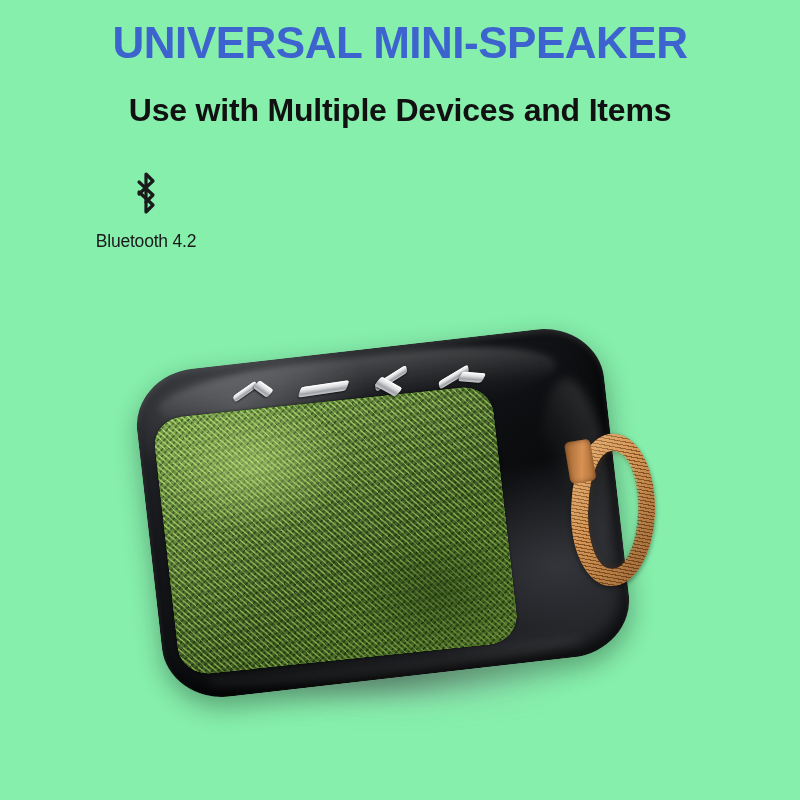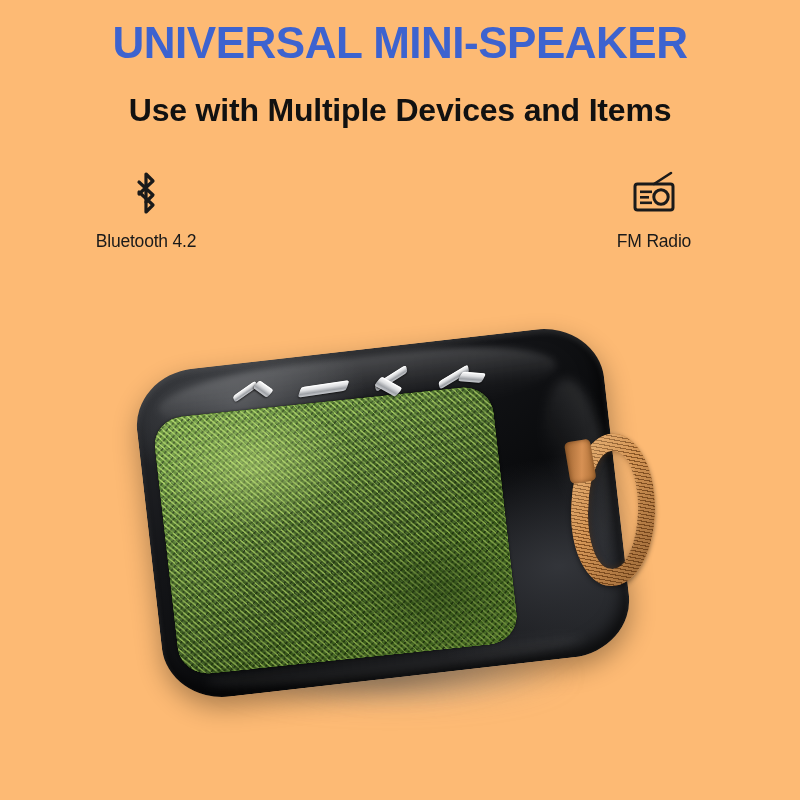--- a/index.html
+++ b/index.html
@@ -8,21 +8,21 @@
     width:800px;height:800px;
     background:#ffffff;
     font-family:"Liberation Sans", sans-serif;
     overflow:hidden;
     position:relative;
   }
 
   #page{
     position:absolute;inset:0;
     width:800px;height:800px;
-    background:#fdba74;
+    background:#86efac;
   }
 
   
   .headline{
     position:absolute;
     left:0;top:18px;width:800px;
     text-align:center;
     font-size:44px;
     font-weight:bold;
     letter-spacing:-0.5px;
@@ -276,35 +276,20 @@
         <svg width="36" height="48" viewBox="0 0 36 48" aria-hidden="true">
           <path d="M11 13 L25 26 L18 33 L18 5 L25 12 L11 25" fill="none" stroke="#1a1a1a" stroke-width="3.2" stroke-linecap="round" stroke-linejoin="round"></path>
           <path d="M18 33 L18 43 L25 36 L11 23" fill="none" stroke="#1a1a1a" stroke-width="3.2" stroke-linecap="round" stroke-linejoin="round"></path>
         </svg>
       </div>
       <div class="flabel">Bluetooth 4.2</div>
     </div>
 
 
 
-    <div class="feature">
-      <div class="glyph">
-        <svg width="52" height="46" viewBox="0 0 52 46" aria-hidden="true">
-          <path d="M26 14 L43 3" fill="none" stroke="#1a1a1a" stroke-width="2.6" stroke-linecap="round"></path>
-          <rect x="7" y="14" width="38" height="26" rx="2.6" fill="none" stroke="#1a1a1a" stroke-width="3"></rect>
-          <circle cx="33" cy="27" r="7.2" fill="none" stroke="#1a1a1a" stroke-width="3"></circle>
-          <g fill="#1a1a1a">
-            <rect x="12" y="20.5" width="12" height="2.6"></rect>
-            <rect x="12" y="26" width="9" height="2.6"></rect>
-            <rect x="12" y="31.5" width="12" height="2.6"></rect>
-          </g>
-        </svg>
-      </div>
-      <div class="flabel">FM Radio</div>
-    </div>
 
 
   </div>
 
   <div class="scene">
     <div class="scene-shadow"></div>
     <div class="ground-shadow"></div>
 
     <div class="speaker">
       <div class="shell"></div>

